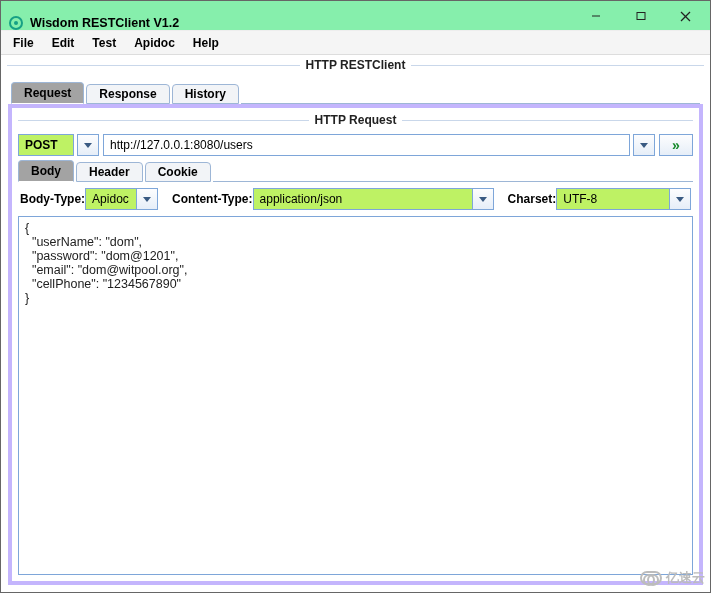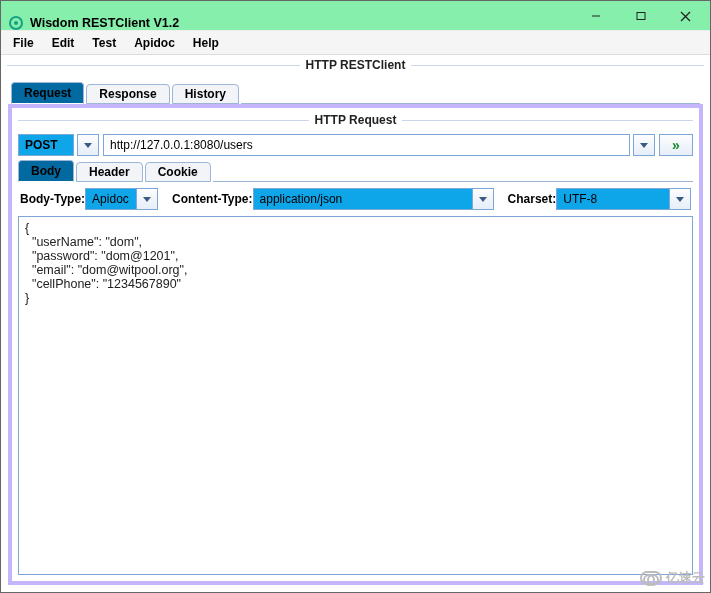--- a/index.html
+++ b/index.html
@@ -97,35 +97,35 @@
     border:1px solid #9db6d6;
     border-top-left-radius:4px;
     border-top-right-radius:4px;
     background:#f2f4f7;
     font-weight:bold;
     margin-right:2px;
     font-size:12px;
     position:relative;
   }
   .tab.active {
-    background:#0369a1;
+    background:#a3a3a3;
     border-bottom:1px solid #fff;
     padding-top:3px; padding-bottom:3px;
   }
   .tabs-strip { flex:1; border-bottom:1px solid #9db6d6; height:1px; align-self:flex-end; }
   
   .urlrow {
     display:flex;
     gap:4px;
     padding: 4px 6px;
     align-items:center;
   }
   .combo, .txt {
     border:1px solid #7ea6d9;
-    background:#0ea5e9;
+    background:#bef264;
     height:22px;
     display:flex;
     align-items:center;
     font-size:12px;
   }
   .combo { }
   .combo .val { padding:0 6px; flex:1; font-weight:bold; }
   .combo-arrow, .arrow-btn {
     width:22px; height:22px;
     border:1px solid #7ea6d9;

